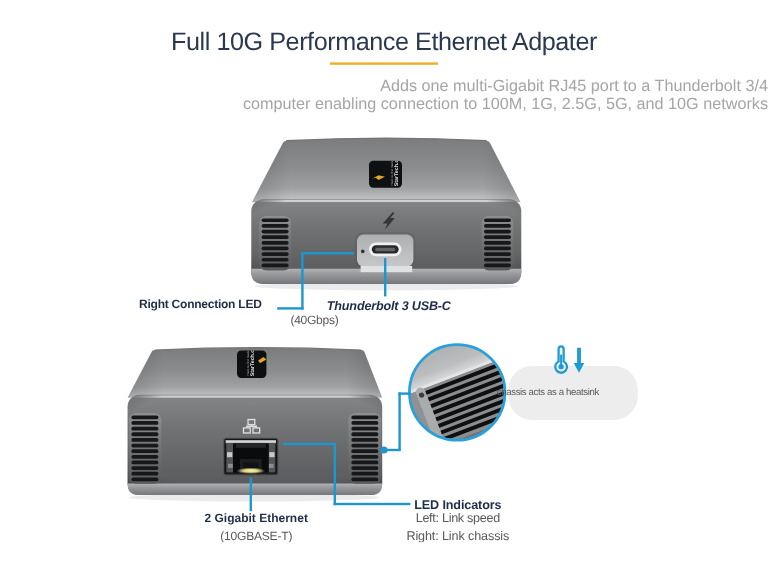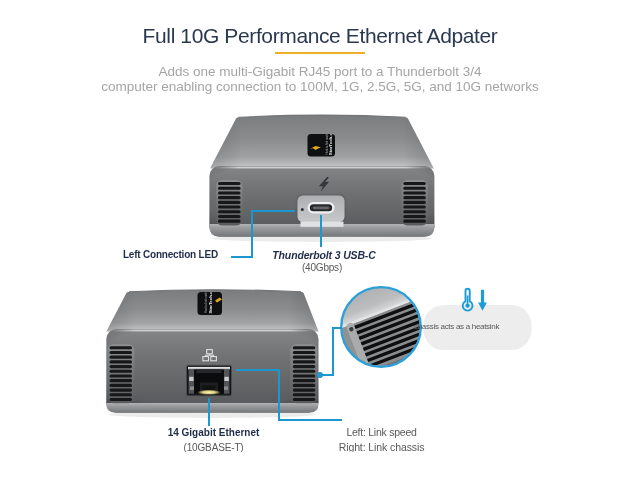--- a/index.html
+++ b/index.html
@@ -10,21 +10,21 @@
 .navy{color:#1f2d49;font-weight:bold;}
 .gray{color:#58595b;}
 </style>
 </head>
 <body>
 <div id="stage">
 
 <div class="abs" style="left:0;top:25px;width:640px;text-align:center;
   font-size:21px;letter-spacing:-0.38px;color:#2b3950;line-height:21px;">Full 10G Performance Ethernet Adpater</div>
 <div class="abs" style="left:275px;top:52px;width:90px;height:2px;background:#efae27;"></div>
-<div class="abs" style="left:0;top:64px;width:640px;text-align:center;
+<div class="abs" style="left:0;top:64px;width:640px;text-align:right;
   font-size:13.5px;color:#a4a5a7;line-height:15px;">Adds one multi-Gigabit RJ45 port to a Thunderbolt 3/4<br>computer enabling connection to 100M, 1G, 2.5G, 5G, and 10G networks</div>
 
 <svg class="abs" style="left:0;top:0;" width="640" height="480" viewBox="0 0 640 480">
 <defs>
   <linearGradient id="gTopA" x1="0" y1="0" x2="0" y2="1">
     <stop offset="0" stop-color="#7a7c7e"></stop>
           <stop offset="0.45" stop-color="#8a8c8e"></stop>
     <stop offset="0.78" stop-color="#a0a1a3"></stop>
           <stop offset="0.95" stop-color="#bfc0c2"></stop>
     <stop offset="1" stop-color="#cbccce"></stop>
@@ -279,25 +279,26 @@
 
 <div class="line" style="left:235.5px;top:368.5px;width:43.5px;height:2px;"></div>
 <div class="line" style="left:277.8px;top:368.5px;width:2px;height:52.5px;"></div>
 <div class="line" style="left:277.8px;top:419px;width:64px;height:2px;"></div>
 
 <div class="line" style="left:320px;top:373.5px;width:13.5px;height:2px;"></div>
 <div class="line" style="left:331.5px;top:327.3px;width:2px;height:48.2px;"></div>
 <div class="line" style="left:331.5px;top:327.3px;width:10px;height:2px;"></div>
 <div class="line" style="left:316.5px;top:371.5px;width:6px;height:6px;border-radius:50%;"></div>
 
-<div class="abs navy" style="left:60px;top:249.5px;width:158px;text-align:right;font-size:10px;letter-spacing:-0.2px;line-height:10px;">Left Connection LED</div>
+<div class="abs navy" style="left:60px;top:249.5px;width:158px;text-align:right;font-size:10px;letter-spacing:-0.2px;line-height:10px;">Right Connection LED</div>
 <div class="abs navy" style="left:244px;top:249.5px;width:160px;text-align:center;font-size:10.5px;letter-spacing:-0.15px;line-height:11px;font-style:italic;">Thunderbolt 3 USB-C</div>
-<div class="abs gray" style="left:242px;top:262px;width:160px;text-align:center;font-size:10px;letter-spacing:-0.2px;line-height:11px;">(40Gbps)</div>
-
-<div class="abs navy" style="left:133px;top:427px;width:161px;text-align:center;font-size:10px;line-height:11px;">14 Gigabit Ethernet</div>
+<div class="abs gray" style="left:242px;top:262px;width:160px;text-align:left;font-size:10px;letter-spacing:-0.2px;line-height:11px;">(40Gbps)</div>
+
+<div class="abs navy" style="left:133px;top:427px;width:161px;text-align:center;font-size:10px;line-height:11px;">2 Gigabit Ethernet</div>
 <div class="abs gray" style="left:133px;top:442px;width:161px;text-align:center;font-size:10px;letter-spacing:-0.15px;line-height:11px;">(10GBASE-T)</div>
 
+<div class="abs navy" style="left:301px;top:416px;width:161px;text-align:center;font-size:10.5px;letter-spacing:-0.1px;line-height:11px;">LED Indicators</div>
 <div class="abs gray" style="left:301px;top:427px;width:161px;text-align:center;font-size:10.5px;letter-spacing:-0.25px;line-height:11px;">Left: Link speed</div>
 <div class="abs gray" style="left:301px;top:442px;width:161px;text-align:center;font-size:10.5px;letter-spacing:-0.1px;line-height:11px;">Right: Link chassis</div>
 
 <div class="abs gray" style="left:414px;top:322px;width:120px;font-size:8px;letter-spacing:-0.3px;line-height:10.4px;">chassis acts as a heatsink</div>
 
 </div>
 
 </body></html>

